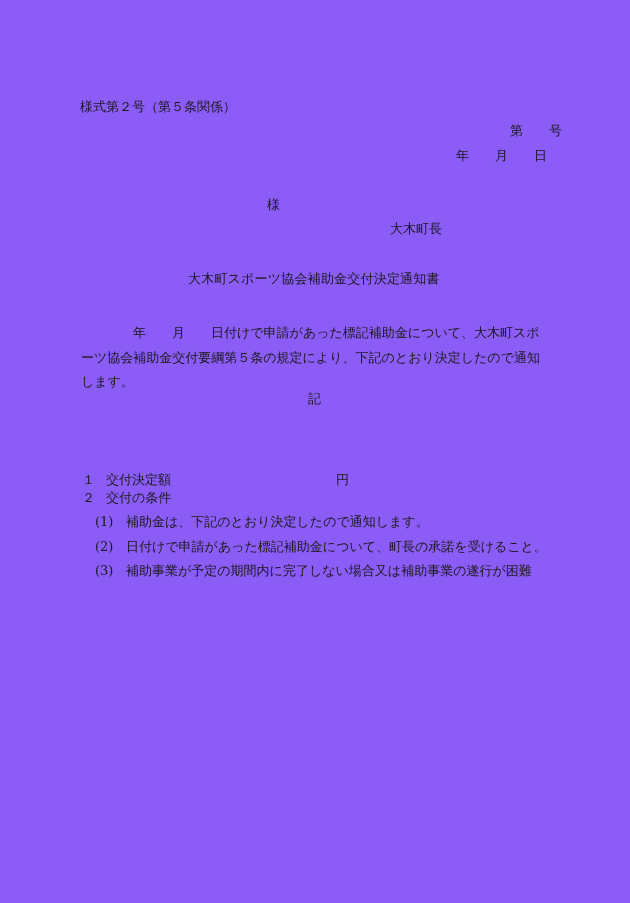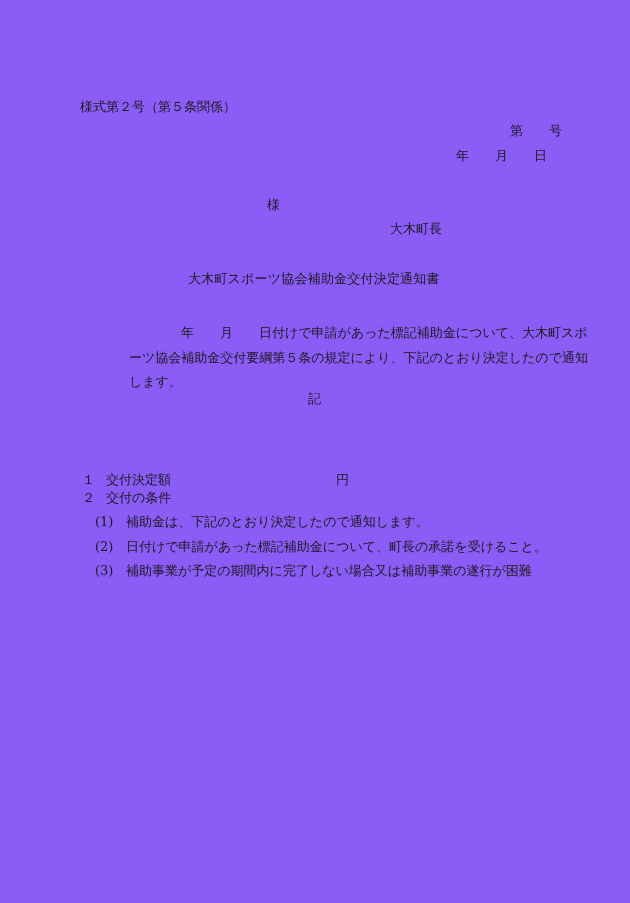--- a/index.html
+++ b/index.html
@@ -32,21 +32,20 @@
     .addressee { left: 267px; top: 198px; }
     .sender { left: 390px; top: 222px; }
     .title { left: 188px; top: 272px; letter-spacing: 0.2px; }
     .body-text {
       position: absolute;
       left: 81px; top: 321px;
       width: 470px;
       line-height: 24.5px;
       white-space: normal;
       word-break: break-all;
-      margin-left: 48px;
     }
     .body-text .indent { display: inline-block; width: 52px; }
     .body-text .gap { display: inline-block; width: 26px; }
     .ki { left: 308px; top: 392px; }
     .item1 { left: 82px; top: 442px; margin-top: 31px; }
     .item1 .num { display: inline-block; width: 24px; }
     .item1 .yen { position: absolute; left: 254px; top: 0; }
     .item2 { left: 82px; top: 491px; }
     .item2 .num { display: inline-block; width: 24px; }
     .cond {

